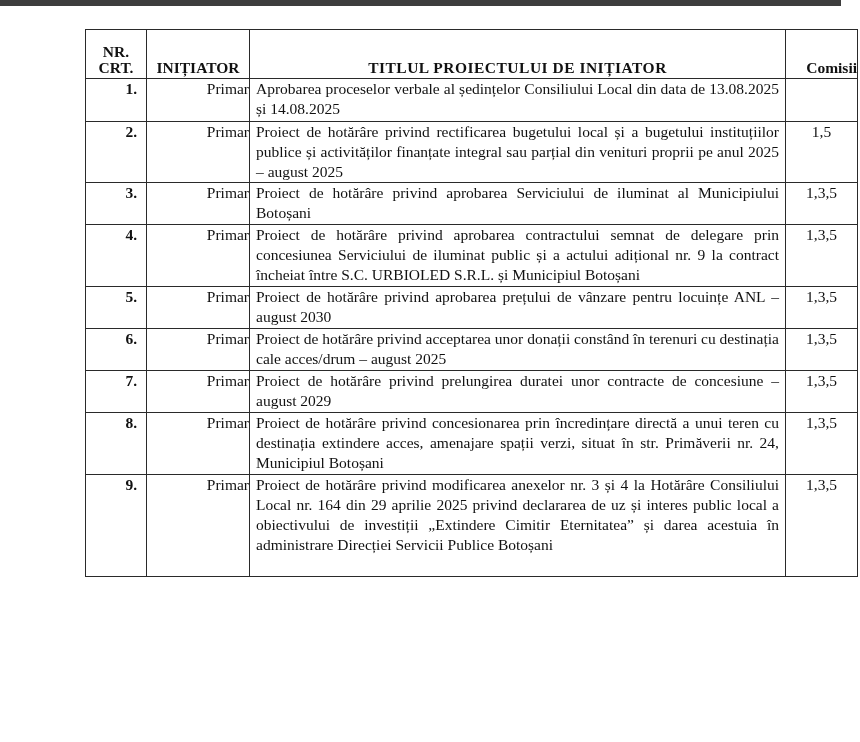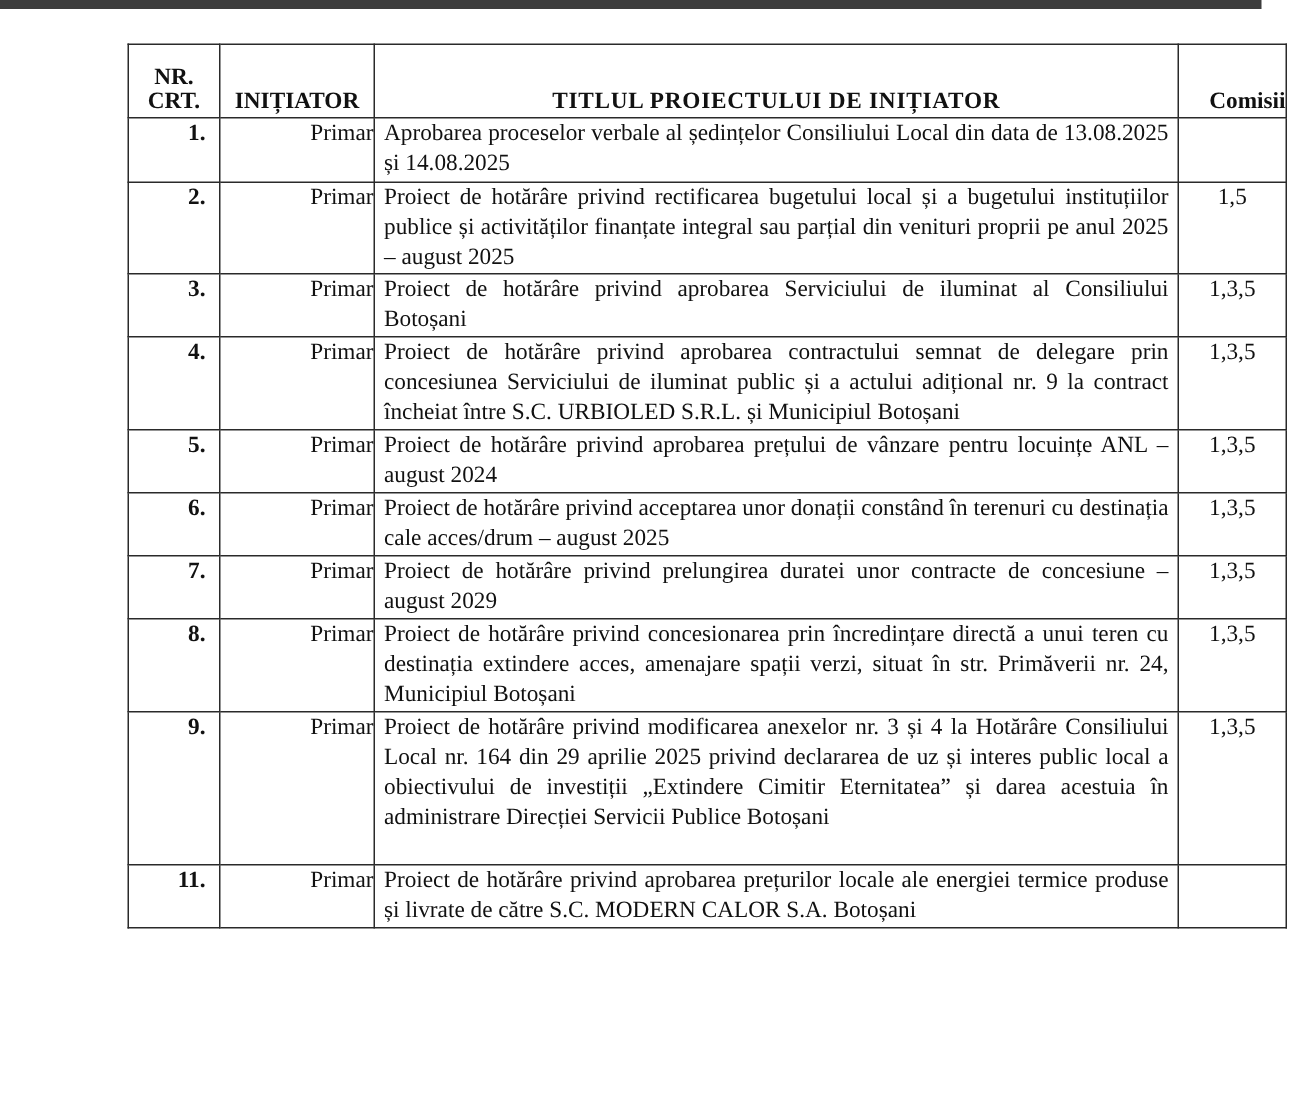--- a/index.html
+++ b/index.html
@@ -77,33 +77,33 @@
   </tr>
       <tr style="height: 60px;">
     <td class="nr">2.</td>
     <td class="init">Primar</td>
     <td class="title">Proiect de hotărâre privind rectificarea bugetului local și a bugetului instituțiilor publice și activităților finanțate integral sau parțial din venituri proprii pe anul 2025 – august 2025</td>
     <td class="com">1,5</td>
   </tr>
       <tr style="height: 42px;">
     <td class="nr">3.</td>
     <td class="init">Primar</td>
-    <td class="title">Proiect de hotărâre privind aprobarea Serviciului de iluminat al Consiliului Botoșani</td>
+    <td class="title">Proiect de hotărâre privind aprobarea Serviciului de iluminat al Municipiului Botoșani</td>
     <td class="com">1,3,5</td>
   </tr>
       <tr style="height: 62px;">
     <td class="nr">4.</td>
     <td class="init">Primar</td>
     <td class="title">Proiect de hotărâre privind aprobarea contractului semnat de delegare prin concesiunea Serviciului de iluminat public și a actului adițional nr. 9 la contract încheiat între S.C. URBIOLED S.R.L. și Municipiul Botoșani</td>
     <td class="com">1,3,5</td>
   </tr>
       <tr style="height: 42px;">
     <td class="nr">5.</td>
     <td class="init">Primar</td>
-    <td class="title">Proiect de hotărâre privind aprobarea prețului de vânzare pentru locuințe ANL – august 2024</td>
+    <td class="title">Proiect de hotărâre privind aprobarea prețului de vânzare pentru locuințe ANL – august 2030</td>
     <td class="com">1,3,5</td>
   </tr>
       <tr style="height: 42px;">
     <td class="nr">6.</td>
     <td class="init">Primar</td>
     <td class="title">Proiect de hotărâre privind acceptarea unor donații constând în terenuri cu destinația cale acces/drum – august 2025</td>
     <td class="com">1,3,5</td>
   </tr>
       <tr style="height: 42px;">
     <td class="nr">7.</td>
@@ -116,20 +116,14 @@
     <td class="init">Primar</td>
     <td class="title">Proiect de hotărâre privind concesionarea prin încredințare directă a unui teren cu destinația extindere acces, amenajare spații verzi, situat în str. Primăverii nr. 24,  Municipiul Botoșani</td>
     <td class="com">1,3,5</td>
   </tr>
       <tr style="height: 102px;">
     <td class="nr">9.</td>
     <td class="init">Primar</td>
     <td class="title">Proiect de hotărâre privind modificarea anexelor nr. 3 și 4 la Hotărâre Consiliului Local nr. 164 din 29 aprilie 2025  privind declararea de uz și interes public local a obiectivului de investiții „Extindere Cimitir Eternitatea” și darea acestuia în administrare Direcției Servicii Publice Botoșani</td>
     <td class="com">1,3,5</td>
   </tr>
-      <tr style="height: 42px;">
-    <td class="nr">11.</td>
-    <td class="init">Primar</td>
-    <td class="title">Proiect de hotărâre privind aprobarea prețurilor locale ale energiei termice produse și livrate de către S.C. MODERN CALOR S.A. Botoșani</td>
-    <td class="com"></td>
-  </tr>
     </tbody>
 </table>
 
 </body></html>

